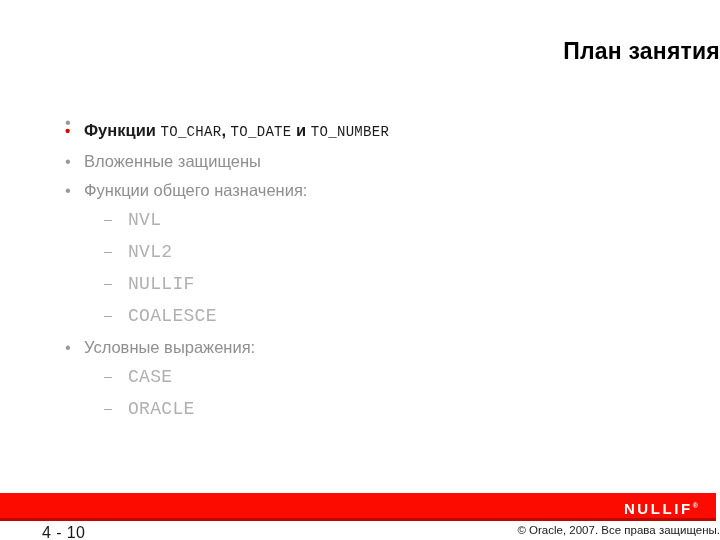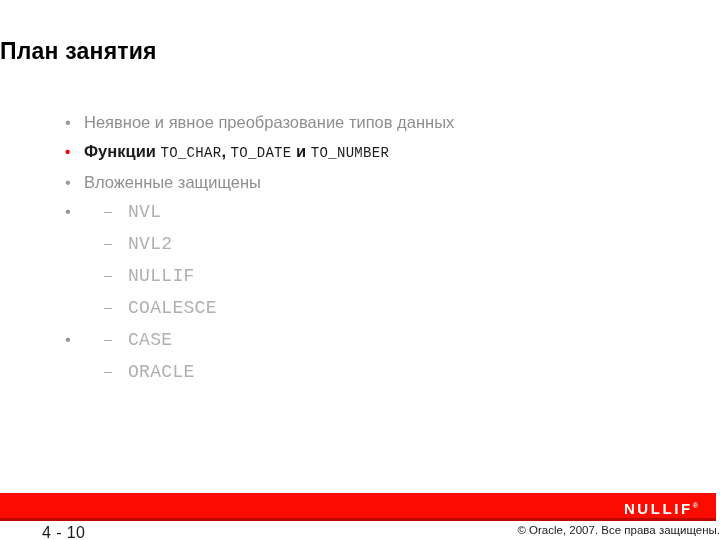--- a/index.html
+++ b/index.html
@@ -21,21 +21,21 @@
     inset: 0;
     background: #ffffff;
   }
 
   
   .slide-title {
     position: absolute;
     top: 38px;
     left: 0;
     width: 720px;
-    text-align: left;
+    text-align: right;
     font-size: 23px;
     font-weight: bold;
     color: #000000;
     letter-spacing: 0.2px;
   }
 
   
   .body-list {
     position: absolute;
     top: 112px;
@@ -146,29 +146,29 @@
   }
 </style>
 </head>
 <body>
 
 <div class="slide">
 
   <div class="slide-title">План занятия</div>
 
   <div class="body-list">
-      <div class="bullet-row"><span class="marker">•</span><span>Неявное и явное преобразование типов данных</span></div>
+      <div class="bullet-row"><span class="marker">•</span></div>
       <div class="bullet-row emphasis"><span class="marker">•</span><span>Функции </span><span class="mono">TO_CHAR</span><span>, </span><span class="mono">TO_DATE</span><span> и </span><span class="mono">TO_NUMBER</span></div>
       <div class="bullet-row"><span class="marker">•</span><span>Вложенные защищены</span></div>
-      <div class="bullet-row"><span class="marker">•</span></div>
+      <div class="bullet-row"><span class="marker">•</span><span>Функции общего назначения:</span></div>
       <div class="bullet-row sub"><span class="marker">–</span><span class="mono">NVL</span></div>
       <div class="bullet-row sub"><span class="marker">–</span><span class="mono">NVL2</span></div>
       <div class="bullet-row sub"><span class="marker">–</span><span class="mono">NULLIF</span></div>
       <div class="bullet-row sub"><span class="marker">–</span><span class="mono">COALESCE</span></div>
-      <div class="bullet-row"><span class="marker">•</span></div>
+      <div class="bullet-row"><span class="marker">•</span><span>Условные выражения:</span></div>
       <div class="bullet-row sub"><span class="marker">–</span><span class="mono">CASE</span></div>
       <div class="bullet-row sub"><span class="marker">–</span><span class="mono">ORACLE</span></div>
     </div>
 
   <div class="footer-bar">
     <div class="oracle-logo">
       <span>NULLIF</span><span class="tm">®</span>
     </div>
   </div>
 

